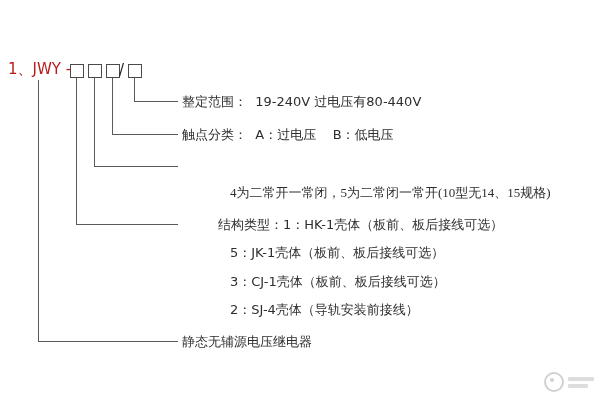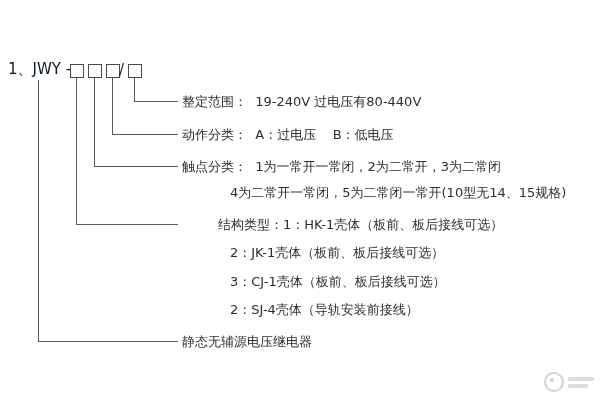--- a/index.html
+++ b/index.html
@@ -21,21 +21,21 @@
       font-size: 13px;
       white-space: pre;
       line-height: 16px;
       text-align: right;
     }
     .model-prefix {
       position: absolute;
       left: 8px;
       top: 60px;
       font-size: 15px;
-      color: #0f172a;
+      color: #b91c1c;
       white-space: pre;
     }
     .slash {
       position: absolute;
       left: 119px;
       top: 61px;
       font-size: 15px;
       color: #222222;
     }
     .box {
@@ -113,25 +113,24 @@
   <div class="vline" style="left:112px; top:78px; height:56px;"></div>
   <div class="vline" style="left:134px; top:78px; height:23px;"></div>
 
   <div class="hline" style="left:134px; top:101px; width:44px;"></div>
   <div class="hline" style="left:112px; top:134px; width:66px;"></div>
   <div class="hline" style="left:94px;  top:166px; width:84px;"></div>
   <div class="hline" style="left:76px;  top:224px; width:102px;"></div>
   <div class="hline" style="left:38px;  top:341px; width:140px;"></div>
 
   <div class="txt" style="left:182px; top:94px;">整定范围：  19-240V 过电压有80-440V</div>
-  <div class="txt" style="left:182px; top:127px;">动作分类：  A：过电压    B：低电压</div>
-  <div class="txt" style="left:182px; top:159px;">触点分类：  1为一常开一常闭，2为二常开，3为二常闭</div>
-  <div class="txt" style="left:230px; top:185px;">4为二常开一常闭，5为二常闭一常开(10型无14、15规格)</div>
+  <div class="txt" style="left:182px; top:127px;">触点分类：  A：过电压    B：低电压</div>
+  <div class="txt" style="left:230px; top:185px;font-family:Liberation Serif, serif;">4为二常开一常闭，5为二常闭一常开(10型无14、15规格)</div>
   <div class="txt" style="left:182px; top:217px;margin-left:36px;">结构类型：1：HK-1壳体（板前、板后接线可选）</div>
-  <div class="txt" style="left:230px; top:245px;">2：JK-1壳体（板前、板后接线可选）</div>
+  <div class="txt" style="left:230px; top:245px;">5：JK-1壳体（板前、板后接线可选）</div>
   <div class="txt" style="left:230px; top:274px;">3：CJ-1壳体（板前、板后接线可选）</div>
   <div class="txt" style="left:230px; top:302px;">2：SJ-4壳体（导轨安装前接线）</div>
   <div class="txt" style="left:182px; top:334px;">静态无辅源电压继电器</div>
 
   <div class="watermark">
     <div class="wm-circle"></div>
     <div class="wm-lines">
       <div class="wm-bar"></div>
       <div class="wm-bar" style="width:20px;"></div>
     </div>

